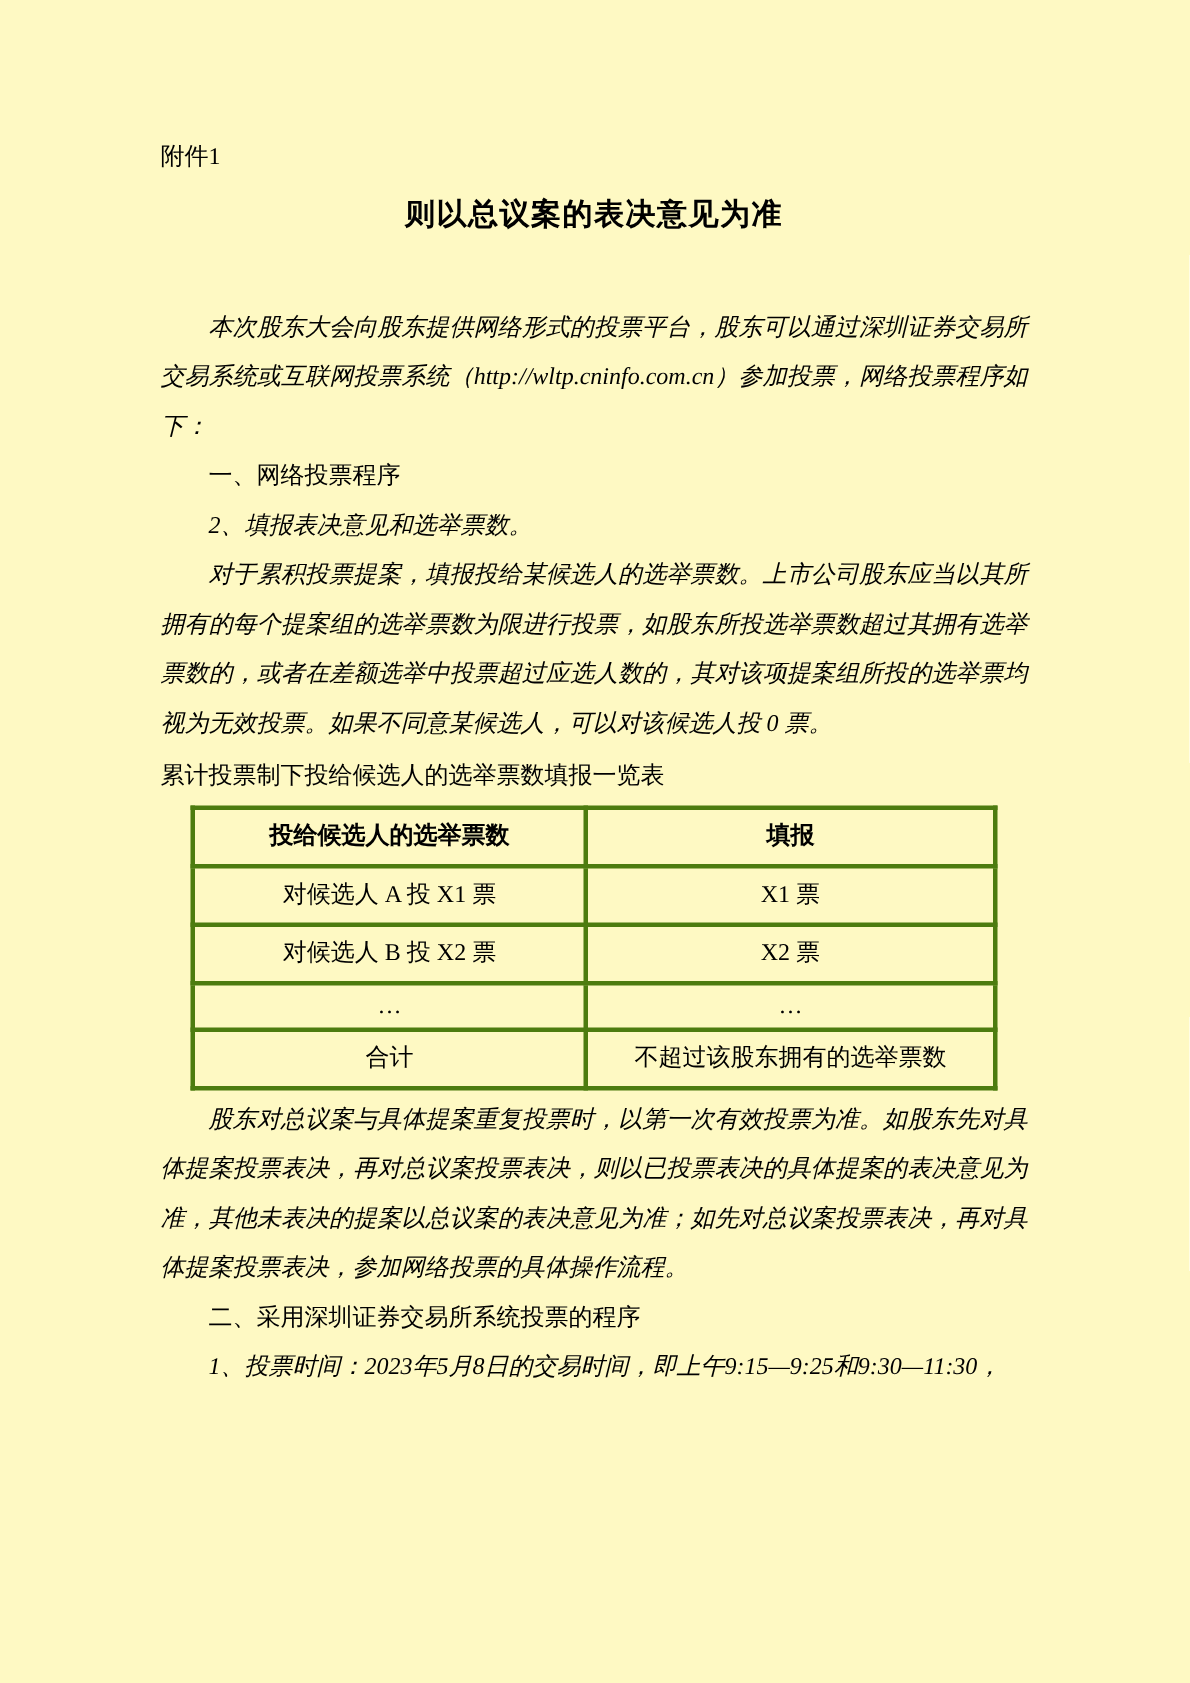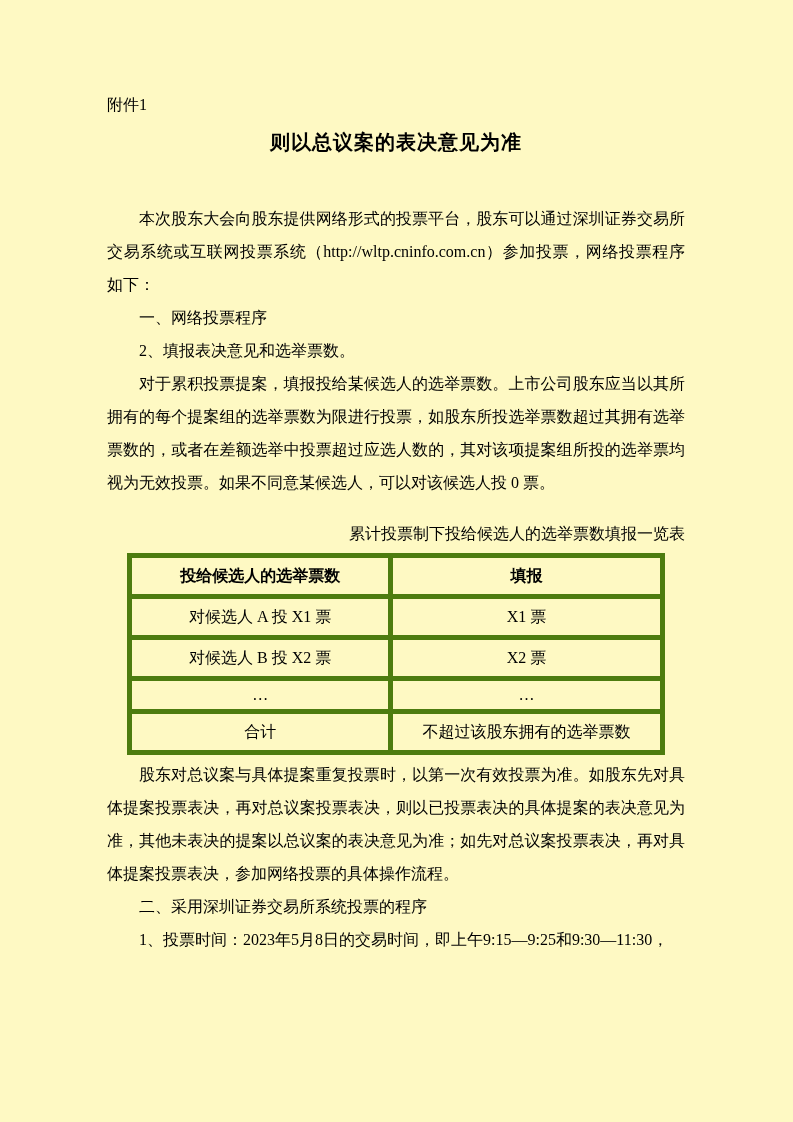--- a/index.html
+++ b/index.html
@@ -25,41 +25,42 @@
     font-size: 20px;
     font-weight: bold;
     text-align: center;
     letter-spacing: 1px;
     margin: 8px 0 46px 0;
   }
   .para {
     line-height: 33px;
     text-align: justify;
     text-indent: 2em;
+    font-style: italic;
   }
   .sec-heading {
     font-family: "Liberation Sans", "DejaVu Sans", sans-serif;
     font-weight: normal;
     line-height: 33px;
     text-indent: 2em;
   }
   .table-caption {
-    text-align: right;
+    text-align: left;
     line-height: 33px;
-    margin-top: 18px;
+    margin-top: 2px;
   }
   .vote-table {
     width: 93%;
     margin: 3px auto 3px auto;
     border-collapse: collapse;
     table-layout: fixed;
   }
   .vote-table th,
   .vote-table td {
-    border: 5px solid #4d7c0f;
+    border: 3px solid #4d7c0f;
     text-align: center;
     vertical-align: middle;
     font-size: 16px;
     line-height: 22px;
     padding: 7px 4px;
   }
   .vote-table th { font-weight: bold; height: 38px; }
   .vote-table .col-left { width: 49%; }
   .vote-table .col-right { width: 51%; }
   .vote-table .dots-row td { padding: 3px 4px; }

